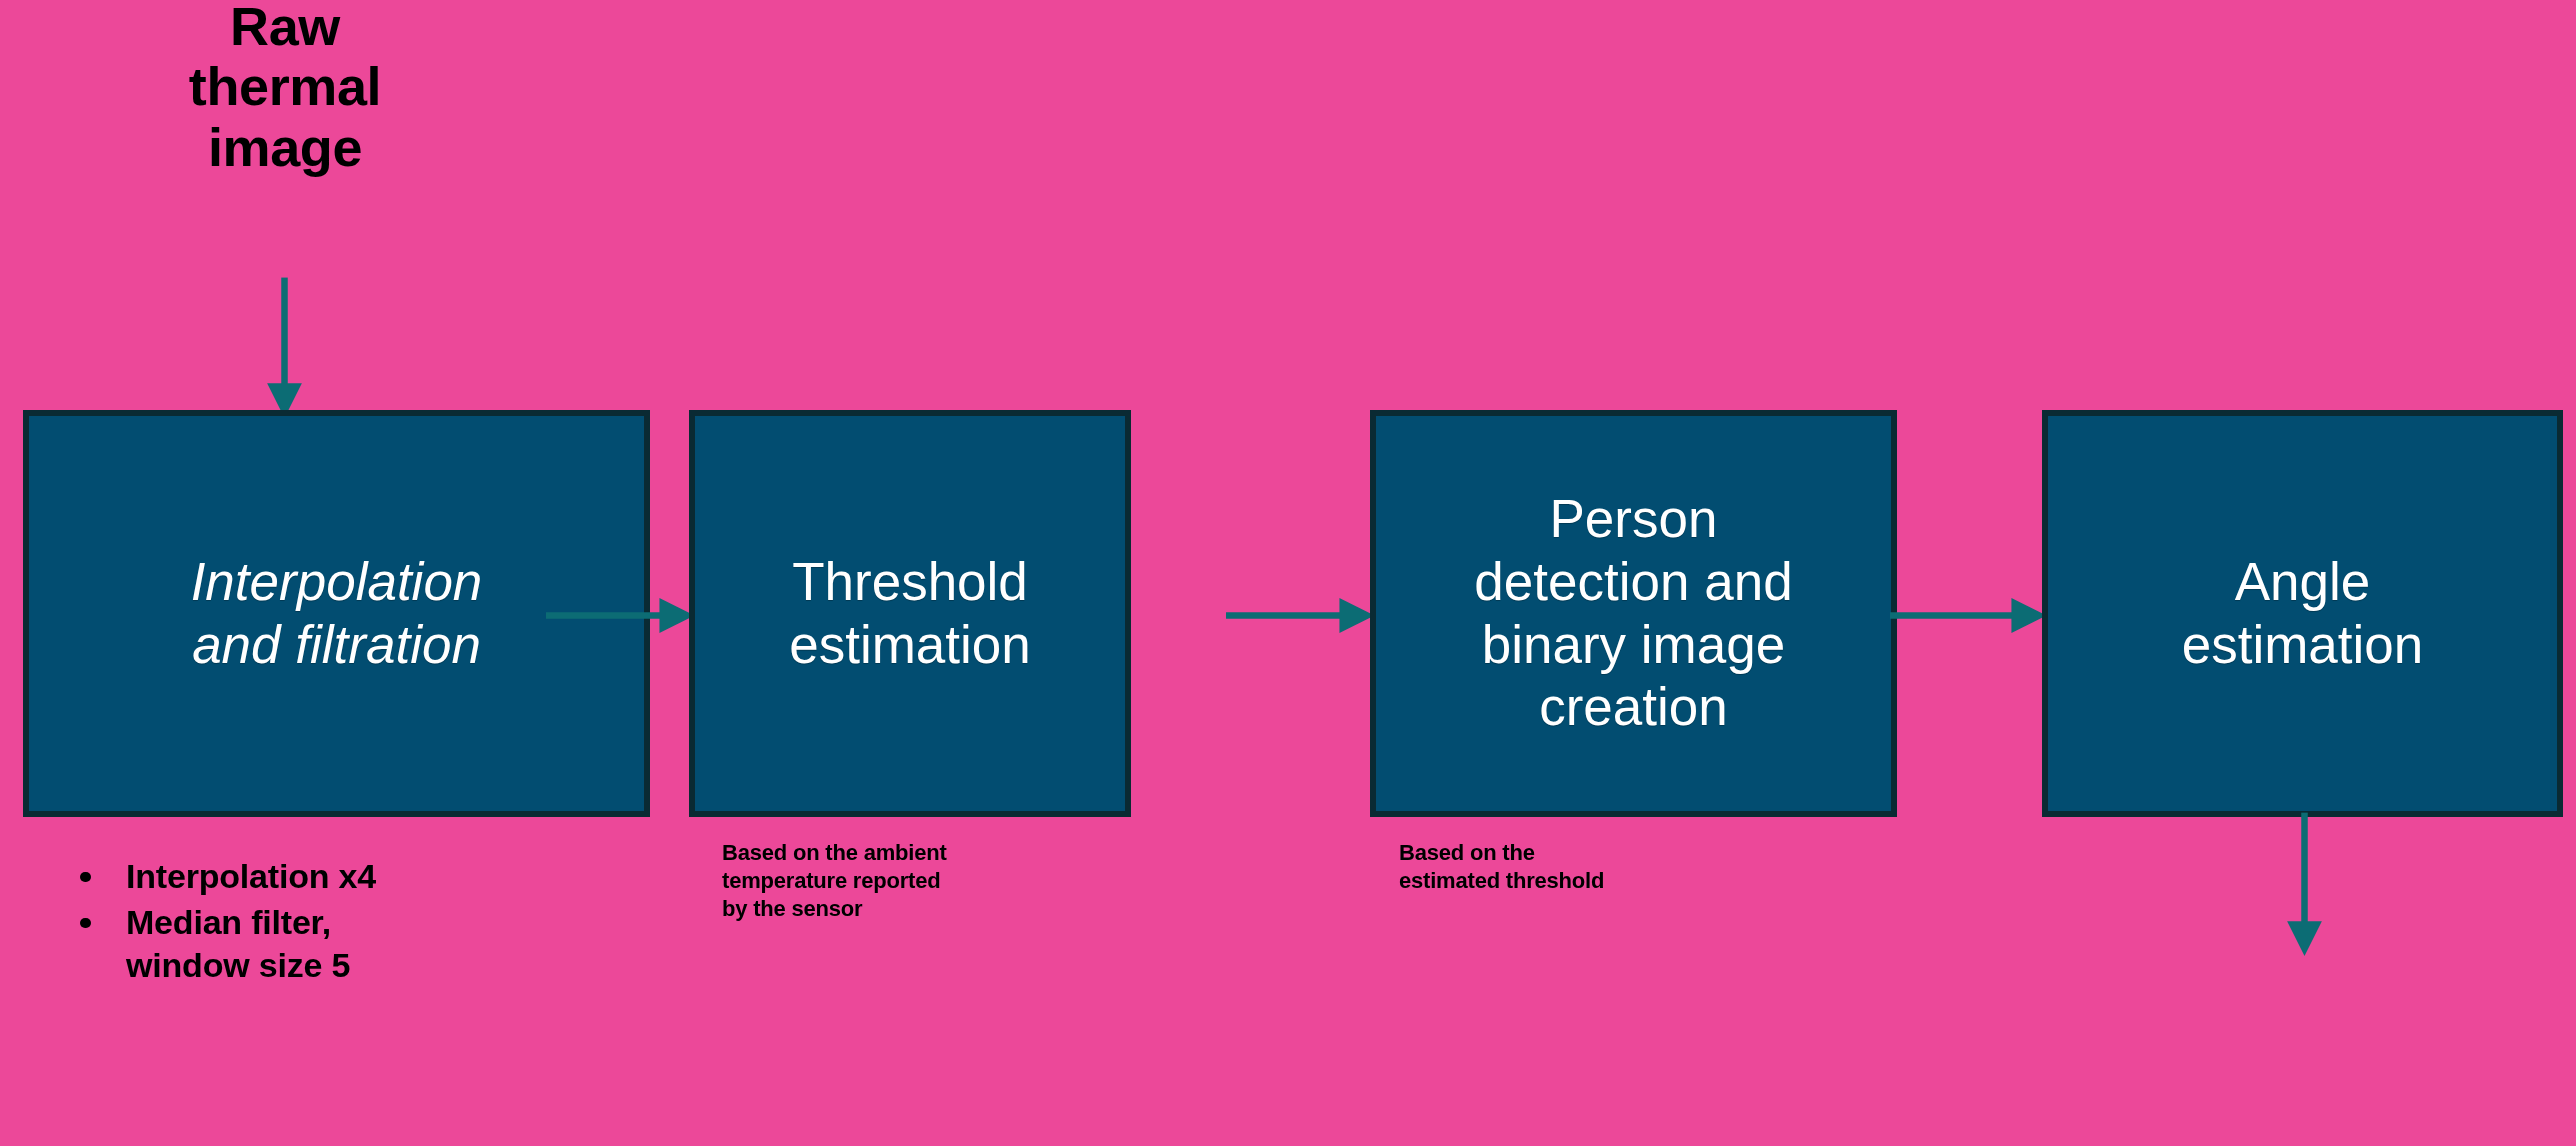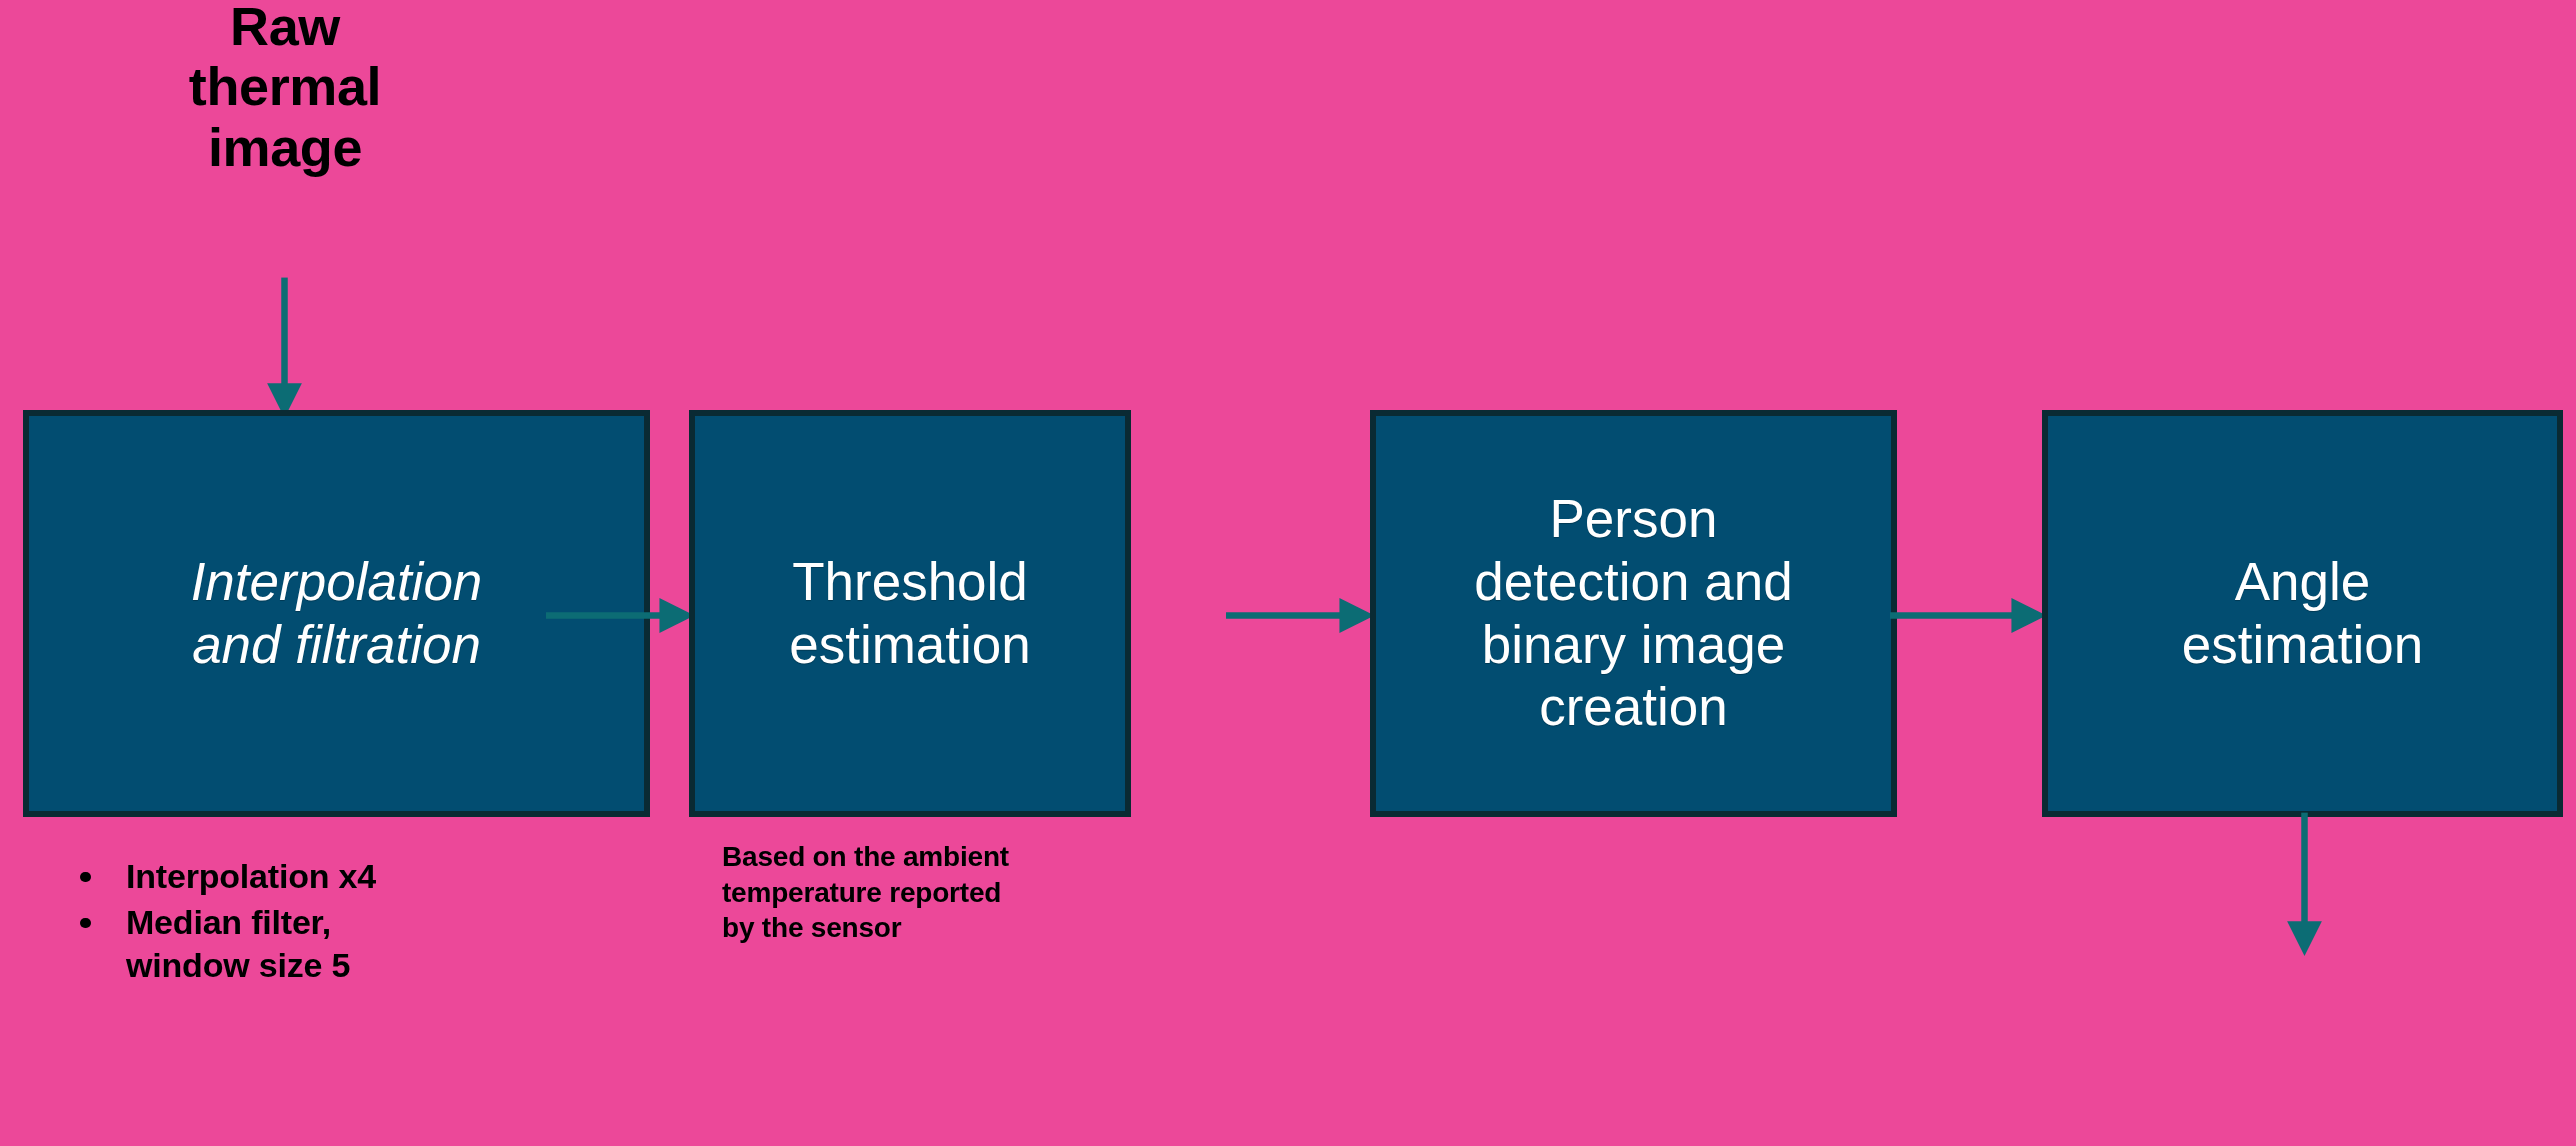--- a/index.html
+++ b/index.html
@@ -70,21 +70,21 @@
   #box-2 { left: 689px;  width: 442px; }
   #box-3 { left: 1370px; width: 527px; }
   #box-4 { left: 2042px; width: 521px; }
 
   
   .caption {
     position: absolute;
     top: 839px;
     font-family: "Liberation Sans", sans-serif;
     font-weight: bold;
-    font-size: 28px;
+    font-size: 22px;
     line-height: 1.27;
     color: #000000;
     letter-spacing: -0.2px;
     white-space: pre-line;
   }
   #caption-2 { left: 722px; width: 511px; }
   #caption-3 { left: 1399px; width: 511px; }
 
   .bullet-list {
     position: absolute;
@@ -187,16 +187,18 @@
   <ul class="bullet-list">
     <li class="bullet-item">Interpolation x4</li>
     <li class="bullet-item">Median filter,
 window size 5</li>
   </ul>
 
   <div id="caption-2" class="caption">Based on the ambient
 temperature reported
 by the sensor</div>
 
+  <div id="caption-3" class="caption">Based on the
+estimated threshold</div>
 
 
 </div>
 
 
 </body></html>

